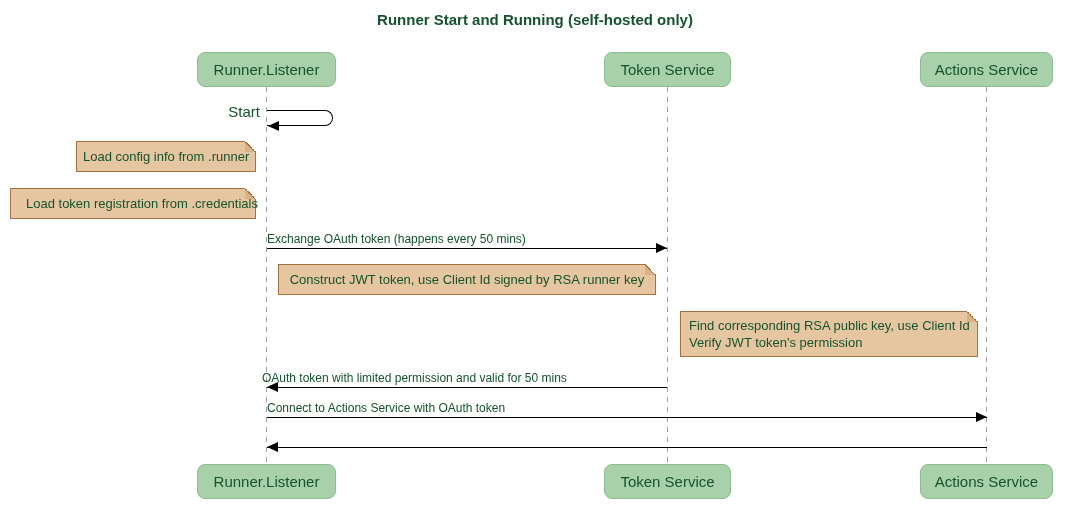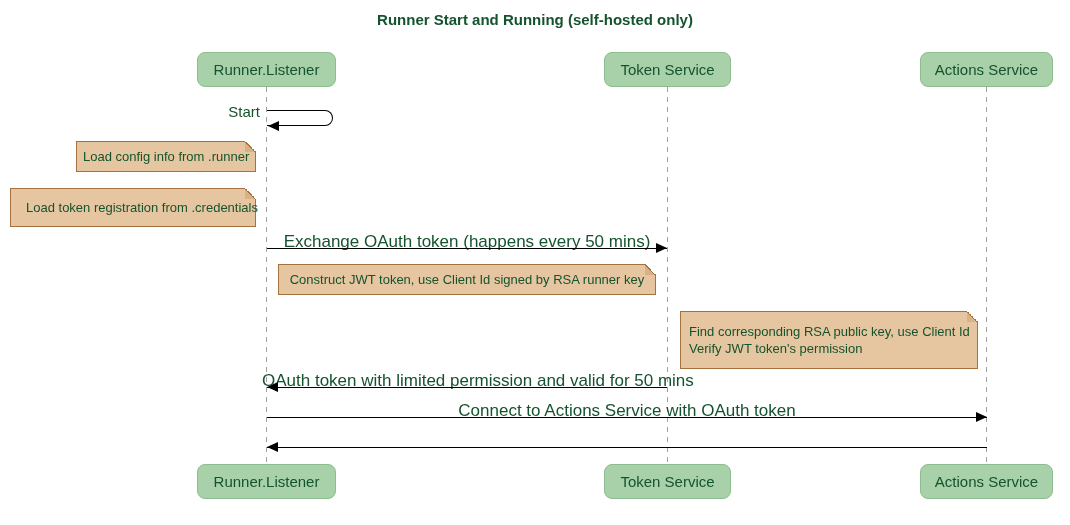--- a/index.html
+++ b/index.html
@@ -35,22 +35,22 @@
     background: var(--participant-fill, #A8D1A9);
     border: 1px solid var(--participant-border, #8CBD8E);
     border-radius: 8px;
     display: flex;
     align-items: center;
     justify-content: center;
     font-size: 15px;
   }
   .msg-label {
     position: absolute;
-    font-size: 17px;
-    text-align: center;
+    font-size: 12px;
+    text-align: left;
     white-space: nowrap;
   }
   .msg-line {
     position: absolute;
     height: 0;
     border-top: 1px solid var(--arrow, #000);
   }
   .arrow-right {
     position: absolute;
     width: 0; height: 0;
@@ -126,35 +126,35 @@
   </div>
 
   <div class="self-label" style="left:150px; top:103px; width:110px;">Start</div>
   <div class="self-loop" style="left:267px; top:110px; width:66px; height:16px;"></div>
   <div class="arrow-left" style="left:268px; top:121px;"></div>
 
   <div class="note center" style="left:76px; top:141px; width:180px; height:31px;">
     <span class="note-fold"></span>
     <span>Load config info from .runner</span>
   </div>
-  <div class="note center" style="left:10px; top:188px; width:246px; height:39px;padding-left:15px;">
+  <div class="note center" style="left:10px; top:188px; width:246px; height:31px;padding-left:15px;">
     <span class="note-fold"></span>
     <span>Load token registration from .credentials</span>
   </div>
 
   <div class="msg-label" style="left:267px; top:232px; width:400px;">Exchange OAuth token (happens every 50 mins)</div>
   <div class="msg-line" style="left:267px; top:248px; width:400px;"></div>
   <div class="arrow-right" style="left:656px; top:243px;"></div>
 
   <div class="note center" style="left:278px; top:264px; width:378px; height:31px;">
     <span class="note-fold"></span>
     <span>Construct JWT token, use Client Id signed by RSA runner key</span>
   </div>
 
-  <div class="note left" style="left:680px; top:311px; width:298px; height:58px;">
+  <div class="note left" style="left:680px; top:311px; width:298px; height:46px;">
     <span class="note-fold"></span>
     <div>Find corresponding RSA public key, use Client Id</div>
     <div>Verify JWT token's permission</div>
   </div>
 
   <div class="msg-label" style="left:262px; top:371px; width:400px;">OAuth token with limited permission and valid for 50 mins</div>
   <div class="msg-line" style="left:267px; top:387px; width:400px;"></div>
   <div class="arrow-left" style="left:267px; top:382px;"></div>
 
   <div class="msg-label" style="left:267px; top:401px; width:720px;">Connect to Actions Service with OAuth token</div>

